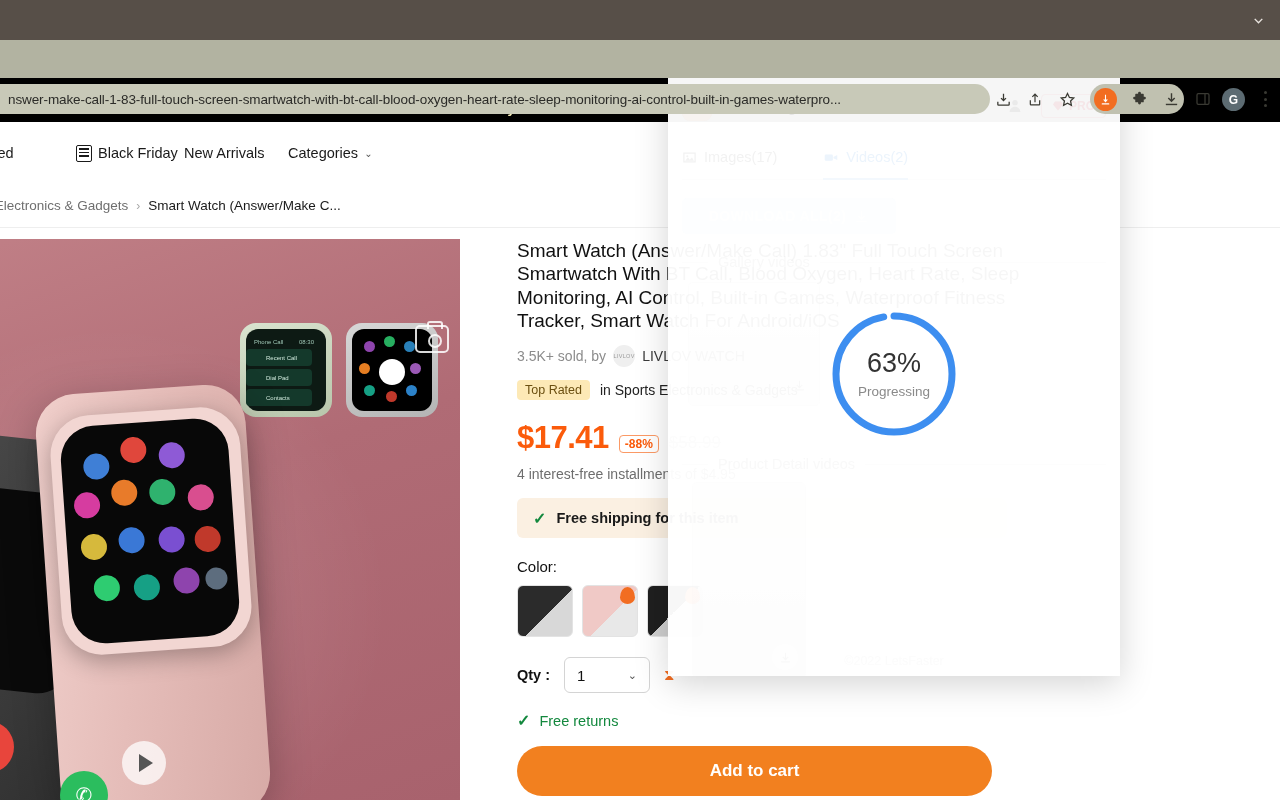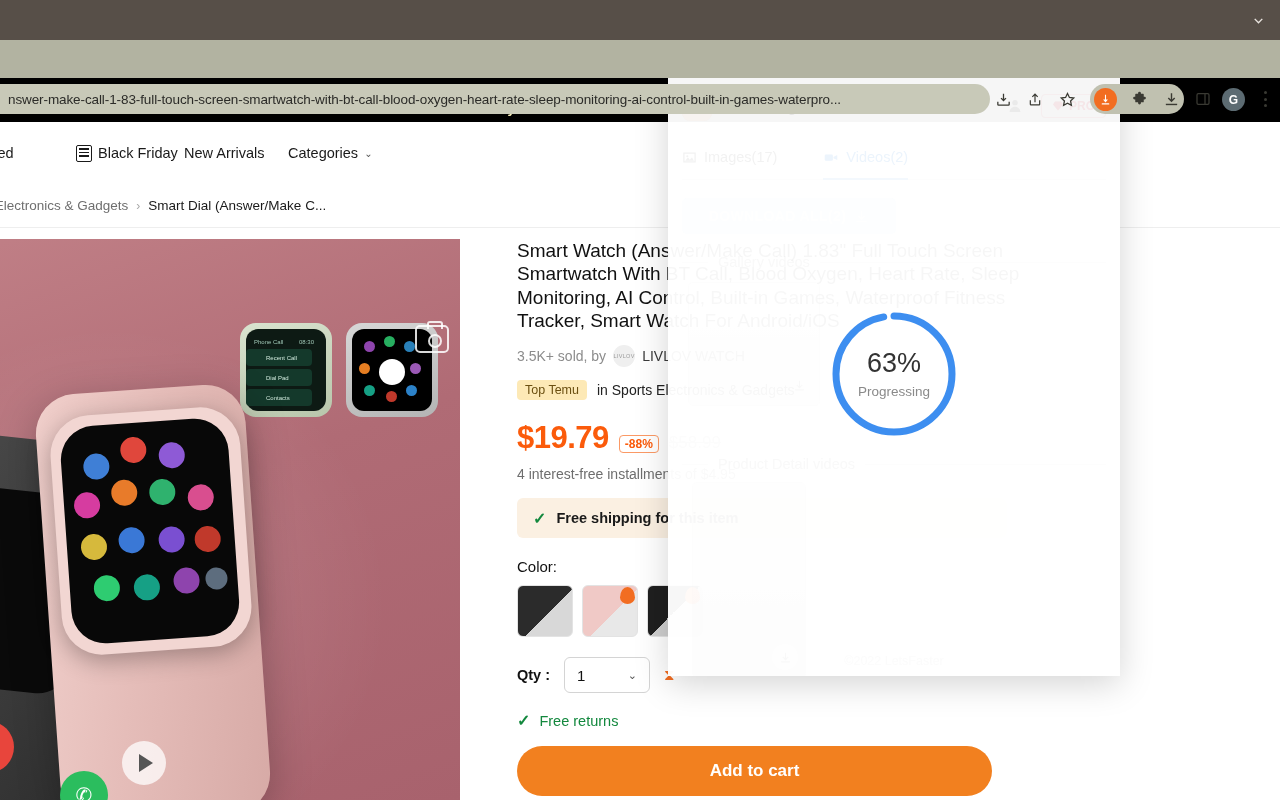--- a/index.html
+++ b/index.html
@@ -412,21 +412,21 @@
       <div class="nav-item" style="left:288px;">
         <span>Categories</span>
         <span class="chev">⌄</span>
       </div>
     </div>
 
     <div class="breadcrumb">
       <div class="bc-inner">
         <span class="bc-item">Sports Electronics &amp; Gadgets</span>
         <span class="bc-sep">›</span>
-        <span class="bc-current">Smart Dial (Answer/Make C...</span>
+        <span class="bc-current">Smart Watch (Answer/Make C...</span>
       </div>
     </div>
 
     <div class="gallery">
       <div class="gal-bg"></div>
 
       <div class="top-thumb-strip">
         <div class="mini-watch" style="left:0; top:0;">
           <div class="mini-screen" style="left:6px; top:6px; width:80px; height:82px;"></div>
           <div class="mini-row" style="top:10px; background:transparent; color:#9fc6b5; padding-left:8px; width:74px;">
@@ -488,26 +488,26 @@
     <div class="info">
       <div class="prod-title">Smart Watch (Answer/Make Call) 1.83" Full Touch Screen Smartwatch With BT Call, Blood Oxygen, Heart Rate, Sleep Monitoring, AI Control, Built-in Games, Waterproof Fitness Tracker, Smart Watch For Android/iOS</div>
 
       <div class="sold-row">
         <span>3.5K+ sold, by</span>
         <span class="brand-chip">LIVLOV</span>
         <span class="brand-name">LIVLOV WATCH</span>
       </div>
 
       <div class="badge-row">
-        <span class="top-rated">Top Temu</span>
+        <span class="top-rated">Top Rated</span>
         <span class="cat-text">in Sports Electronics &amp; Gadgets</span>
       </div>
 
       <div class="price-row">
-        <span class="price-now">$19.79</span>
+        <span class="price-now">$17.41</span>
         <span class="price-off">-88%</span>
         <span class="price-was">$58.99</span>
       </div>
       <div class="installments">4 interest-free installments of $4.95</div>
 
       <div class="shipbar">
         <span class="check-green">✓</span>
         <span class="ship-text">Free shipping for this item</span>
       </div>
 

